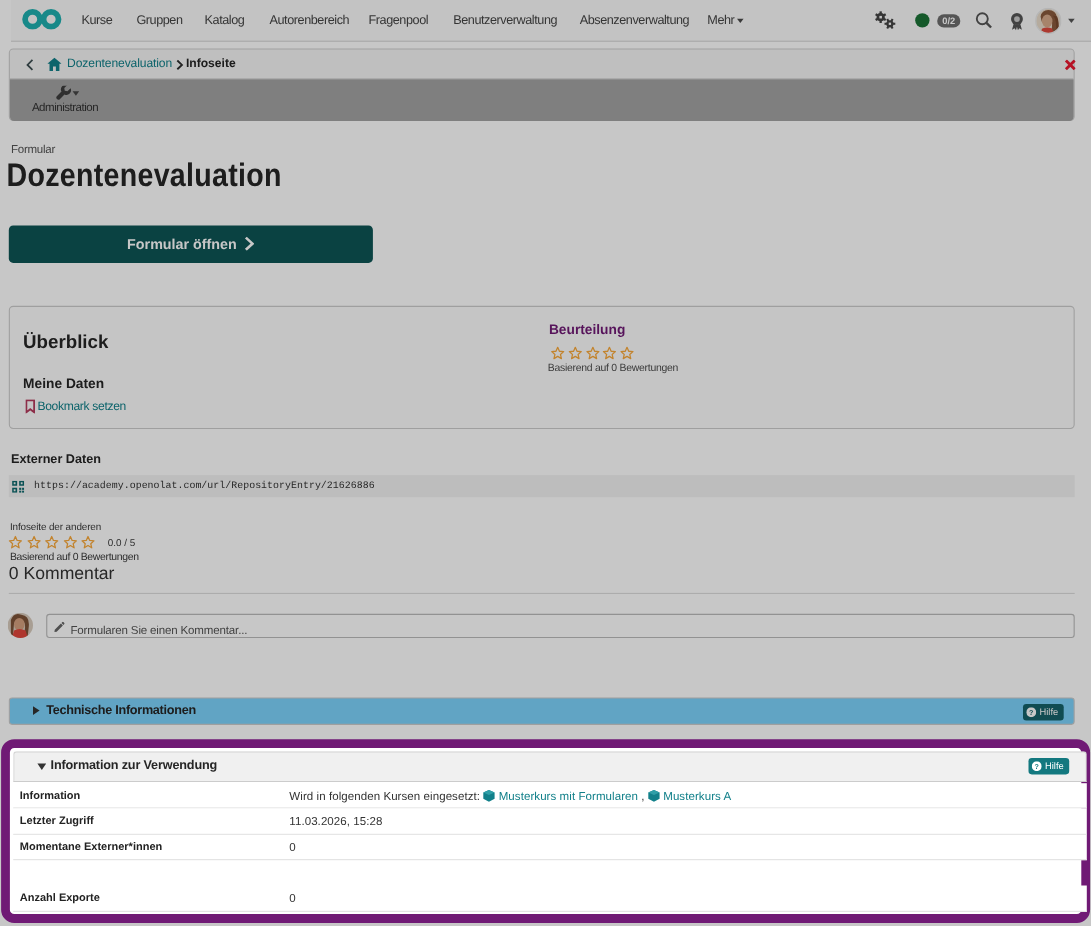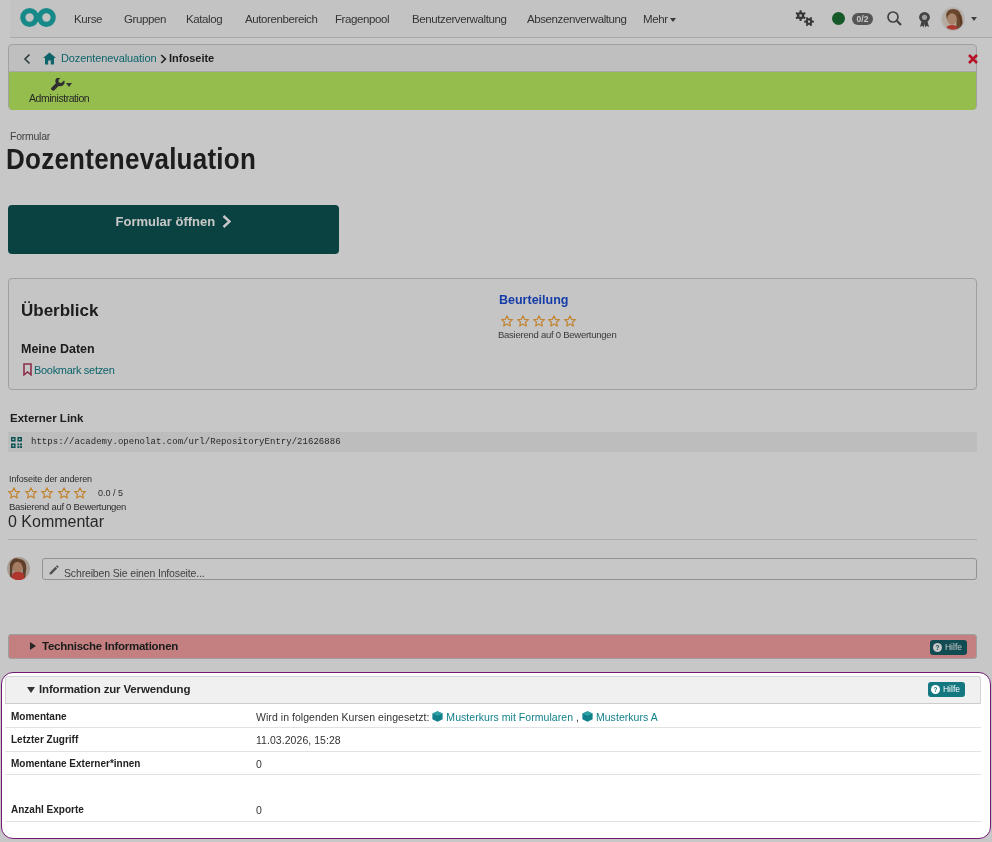--- a/index.html
+++ b/index.html
@@ -8,50 +8,50 @@
   .abs { position:absolute; }
 
   
   #navbar { position:absolute; left:0; top:0; width:992px; height:38px; background:#fafafa; border-bottom:1px solid #d8d8d8;margin-left:10px; }
   .navitem { position:absolute; top:12.5px; font-size:11.5px; letter-spacing:-0.4px; color:#454545; white-space:nowrap; }
   .caret { display:inline-block; width:0; height:0; border-left:3.5px solid transparent; border-right:3.5px solid transparent; border-top:4.5px solid #4a4a4a; vertical-align:1px; }
 
   
   #toolbar { position:absolute; left:8px; top:44px; width:969px; height:66px; background:#f5f5f5; border:1px solid #cfcfcf; border-radius:4px; }
   #crumbrow { position:absolute; left:0; top:0; width:100%; height:27px; border-bottom:1px solid #d8d8d8; }
-  #adminrow { position:absolute; left:0; top:27px; width:100%; height:38px; background:#bef264; border-radius:0 0 4px 4px; }
+  #adminrow { position:absolute; left:0; top:27px; width:100%; height:38px; background:#a3a3a3; border-radius:0 0 4px 4px; }
 
   
   #formular-label { position:absolute; left:10px; top:130px; font-size:10.5px; letter-spacing:-0.25px; color:#555; }
   #h1 { position:absolute; left:6px; top:142px; font-size:26px; font-weight:bold; letter-spacing:0.25px; color:#262626; transform:scaleY(1.14); transform-origin:0 0; }
 
   
-  #openbtn { position:absolute; left:8px; top:205px; width:331px; height:49px; background:#0e5555; border-radius:4px; color:#fff; font-size:13px; font-weight:bold; text-align:center; line-height:33px; }
+  #openbtn { position:absolute; left:8px; top:205px; width:331px; height:34px; background:#0e5555; border-radius:4px; color:#fff; font-size:13px; font-weight:bold; text-align:center; line-height:33px; }
 
   
   #card { position:absolute; left:8px; top:278px; width:969px; height:112px; background:#fdfdfd; border:1px solid #cccccc; border-radius:4px; }
 
   
   .star { display:inline-block; vertical-align:top; }
 
   
   #urlbox { position:absolute; left:8px; top:432px; width:969px; height:20px; background:#f2f2f2; }
   #urltext { position:absolute; left:23px; top:5px; font-family:"Liberation Mono", monospace; font-size:9px; color:#333; letter-spacing:0.03px; }
 
   
   #comment-input { position:absolute; left:42px; top:558px; width:935px; height:22px; background:#fff; border:1px solid #bbbbbb; border-radius:3px; font-size:10.5px; letter-spacing:-0.15px; color:#555; line-height:20px; }
 
   
-  #techbar { position:absolute; left:8px; top:634px; width:969px; height:25px; background:#fca5a5; border:1px solid #cccccc; border-radius:3px; }
+  #techbar { position:absolute; left:8px; top:634px; width:969px; height:25px; background:#7dd3fc; border:1px solid #cccccc; border-radius:3px; }
   .tri-r { display:inline-block; width:0; height:0; border-top:4.5px solid transparent; border-bottom:4.5px solid transparent; border-left:6px solid #333; }
   .tri-d { display:inline-block; width:0; height:0; border-left:4.5px solid transparent; border-right:4.5px solid transparent; border-top:6px solid #333; }
   .hilfe { position:absolute; width:37px; height:14.5px; border-radius:3px; color:#fff; font-size:8.5px; line-height:14.5px; text-align:center; }
 
   
-  #spot { position:absolute; left:1px; top:672px; width:990px; height:167px; background:#ffffff; border:1px solid #701a75; border-radius:12px; z-index:10; box-shadow:0 0 0 2000px rgba(0,0,0,0.22); }
+  #spot { position:absolute; left:1px; top:672px; width:990px; height:167px; background:#ffffff; border:8px solid #701a75; border-radius:12px; z-index:10; box-shadow:0 0 0 2000px rgba(0,0,0,0.22); }
   #spothead { position:absolute; left:3px; top:3px; width:976px; height:28px; background:#f0f0f0; border:1px solid #d4d4d4; border-bottom:1px solid #cccccc; border-radius:3px 3px 0 0; }
   .srow { position:absolute; left:3px; width:976px; height:23.4px; border-bottom:1px solid #e2e2e2; background:#fff; font-size:10.5px; }
   .slabel { position:absolute; left:6px; top:6px; font-weight:bold; font-size:10px; color:#222; }
   .sval { position:absolute; left:251px; top:6px; color:#333; letter-spacing:0.05px; }
   .tlink { color:#12808a; }
 </style>
 </head>
 <body>
 
 <div id="navbar">
@@ -187,36 +187,36 @@
 </div>
 
 <div id="card">
   <div class="abs" style="left:12px; top:22px; font-size:17px; font-weight:bold; color:#262626;">Überblick</div>
   <div class="abs" style="left:12px; top:63px; font-size:12.5px; font-weight:bold; color:#262626;">Meine Daten</div>
   <svg class="abs" style="left:14px; top:84px;" width="9" height="13" viewBox="0 0 9 13">
     <path d="M1 1 H8 V11.8 L4.5 9 L1 11.8 Z" fill="none" stroke="#b53c5e" stroke-width="1.6"></path>
   </svg>
   <span class="abs" style="left:25px; top:85px; font-size:11px; letter-spacing:-0.3px; color:#12808a;">Bookmark setzen</span>
 
-  <div class="abs" style="left:490px; top:14px; font-size:12.5px; font-weight:bold; color:#1d4ed8;">Beurteilung</div>
+  <div class="abs" style="left:490px; top:14px; font-size:12.5px; font-weight:bold; color:#701a75;">Beurteilung</div>
   <div class="abs" style="left:491px; top:34.5px;" id="stars-big"><svg class="star" width="14" height="14" viewBox="0 0 24 24" style="margin-right:1.8px;">
         <path d="M12 3l2.7 6.1 6.6 0.6-5 4.4 1.5 6.5-5.8-3.5-5.8 3.5 1.5-6.5-5-4.4 6.6-0.6z" fill="none" stroke="#f9a93c" stroke-width="2" stroke-linejoin="round"></path>
       </svg><svg class="star" width="14" height="14" viewBox="0 0 24 24" style="margin-right:1.8px;">
         <path d="M12 3l2.7 6.1 6.6 0.6-5 4.4 1.5 6.5-5.8-3.5-5.8 3.5 1.5-6.5-5-4.4 6.6-0.6z" fill="none" stroke="#f9a93c" stroke-width="2" stroke-linejoin="round"></path>
       </svg><svg class="star" width="14" height="14" viewBox="0 0 24 24" style="margin-right:1.8px;">
         <path d="M12 3l2.7 6.1 6.6 0.6-5 4.4 1.5 6.5-5.8-3.5-5.8 3.5 1.5-6.5-5-4.4 6.6-0.6z" fill="none" stroke="#f9a93c" stroke-width="2" stroke-linejoin="round"></path>
       </svg><svg class="star" width="14" height="14" viewBox="0 0 24 24" style="margin-right:1.8px;">
         <path d="M12 3l2.7 6.1 6.6 0.6-5 4.4 1.5 6.5-5.8-3.5-5.8 3.5 1.5-6.5-5-4.4 6.6-0.6z" fill="none" stroke="#f9a93c" stroke-width="2" stroke-linejoin="round"></path>
       </svg><svg class="star" width="14" height="14" viewBox="0 0 24 24" style="margin-right:1.8px;">
         <path d="M12 3l2.7 6.1 6.6 0.6-5 4.4 1.5 6.5-5.8-3.5-5.8 3.5 1.5-6.5-5-4.4 6.6-0.6z" fill="none" stroke="#f9a93c" stroke-width="2" stroke-linejoin="round"></path>
       </svg></div>
   <div class="abs" style="left:489px; top:50px; font-size:9.5px; letter-spacing:-0.25px; color:#4d4d4d;">Basierend auf 0 Bewertungen</div>
 </div>
 
-<div class="abs" style="left:10px; top:412px; font-size:11.5px; font-weight:bold; color:#262626;">Externer Link</div>
+<div class="abs" style="left:10px; top:412px; font-size:11.5px; font-weight:bold; color:#262626;">Externer Daten</div>
 <div id="urlbox">
   <svg class="abs" style="left:3px; top:5px;" width="11" height="11" viewBox="0 0 12 12">
     <g fill="#0e6a6e">
       <path d="M0 0 H5 V5 H0 Z M1.6 1.6 V3.4 H3.4 V1.6 Z" fill-rule="evenodd"></path>
       <path d="M7 0 H12 V5 H7 Z M8.6 1.6 V3.4 H10.4 V1.6 Z" fill-rule="evenodd"></path>
       <path d="M0 7 H5 V12 H0 Z M1.6 8.6 V10.4 H3.4 V8.6 Z" fill-rule="evenodd"></path>
       <rect x="7" y="7" width="2.1" height="2.1"></rect>
         <rect x="9.9" y="7" width="2.1" height="2.1"></rect>
       <rect x="7" y="9.9" width="2.1" height="2.1"></rect>
         <rect x="9.9" y="9.9" width="2.1" height="2.1"></rect>
@@ -252,21 +252,21 @@
     <rect width="24" height="24" fill="#d8cbbd"></rect>
     <path d="M3 7 Q6 -1 13 2 Q21 3 20 13 L19 22 L15 22 Q18 12 15 8 Q10 4 6 10 L5 22 L3 22 Z" fill="#7d5238"></path>
     <ellipse cx="11" cy="11" rx="5" ry="6" fill="#d49f7e"></ellipse>
     <path d="M4 24 L6 17 Q11 14 17 17 L19 24 Z" fill="#e0463c"></path>
   </g>
 </svg>
 <div id="comment-input">
   <svg class="abs" style="left:6px; top:6px;" width="10" height="10" viewBox="0 0 13 13">
     <path d="M1 9.7 L8.3 2.4 L10.6 4.7 L3.3 12 L0.6 12.4 Z M9 1.7 L10 0.7 Q10.6 0.1 11.2 0.7 L12.3 1.8 Q12.9 2.4 12.3 3 L11.3 4 Z" fill="#666"></path>
   </svg>
-  <span style="position:absolute; left:21px; top:4px;">Schreiben Sie einen Infoseite...</span>
+  <span style="position:absolute; left:21px; top:4px;">Formularen Sie einen Kommentar...</span>
 </div>
 
 <div id="techbar">
   <span class="tri-r abs" style="left:21px; top:7px;"></span>
   <span class="abs" style="left:33px; top:5px; font-size:11.5px; letter-spacing:-0.26px; font-weight:bold; color:#262626;">Technische Informationen</span>
   <div class="hilfe" style="left:921px; top:5px; background:#15626a;">
     <svg style="position:absolute; left:3px; top:3px;" width="9" height="9" viewBox="0 0 9 9">
         <circle cx="4.5" cy="4.5" r="4.5" fill="#fff"></circle>
         <text x="4.5" y="6.8" font-size="6.5" font-weight="bold" fill="#15626a" text-anchor="middle" font-family="Liberation Sans">?</text>
       </svg>
@@ -280,21 +280,21 @@
     <span class="abs" style="left:33px; top:6px; font-size:11.5px; letter-spacing:-0.15px; font-weight:bold; color:#262626;">Information zur Verwendung</span>
     <div class="hilfe" style="left:922px; top:5px; background:#13787f;">
       <svg style="position:absolute; left:3px; top:3px;" width="9" height="9" viewBox="0 0 9 9">
           <circle cx="4.5" cy="4.5" r="4.5" fill="#fff"></circle>
           <text x="4.5" y="6.8" font-size="6.5" font-weight="bold" fill="#13787f" text-anchor="middle" font-family="Liberation Sans">?</text>
         </svg>
       <span style="margin-left:10px;">Hilfe</span>
     </div>
   </div>
   <div class="srow" style="top:31.8px;">
-    <span class="slabel">Momentane</span>
+    <span class="slabel">Information</span>
     <span class="sval">Wird in folgenden Kursen eingesetzt:
       <svg width="11" height="11" viewBox="0 0 12 12" style="vertical-align:-1.5px;">
           <path d="M6 0.2 L11.6 2.6 V9 L6 11.8 L0.4 9 V2.6 Z" fill="#12808a"></path>
           <path d="M6 0.2 L11.6 2.6 L6 5.2 L0.4 2.6 Z" fill="#2f9fa8"></path>
           <path d="M6 5.2 L6 11.8" stroke="#e8f4f4" stroke-width="0.01"></path>
         </svg>
       <span class="tlink">Musterkurs mit Formularen</span> ,
       <svg width="11" height="11" viewBox="0 0 12 12" style="vertical-align:-1.5px;">
           <path d="M6 0.2 L11.6 2.6 V9 L6 11.8 L0.4 9 V2.6 Z" fill="#12808a"></path>
           <path d="M6 0.2 L11.6 2.6 L6 5.2 L0.4 2.6 Z" fill="#2f9fa8"></path>

